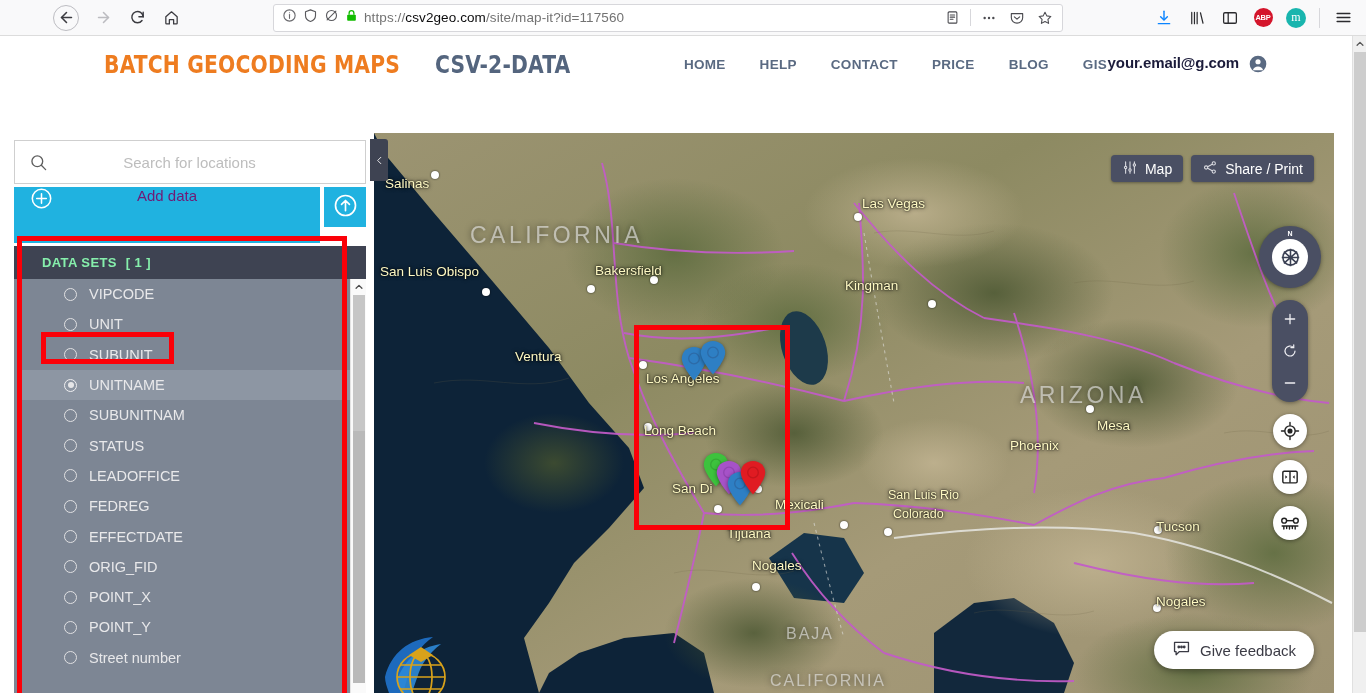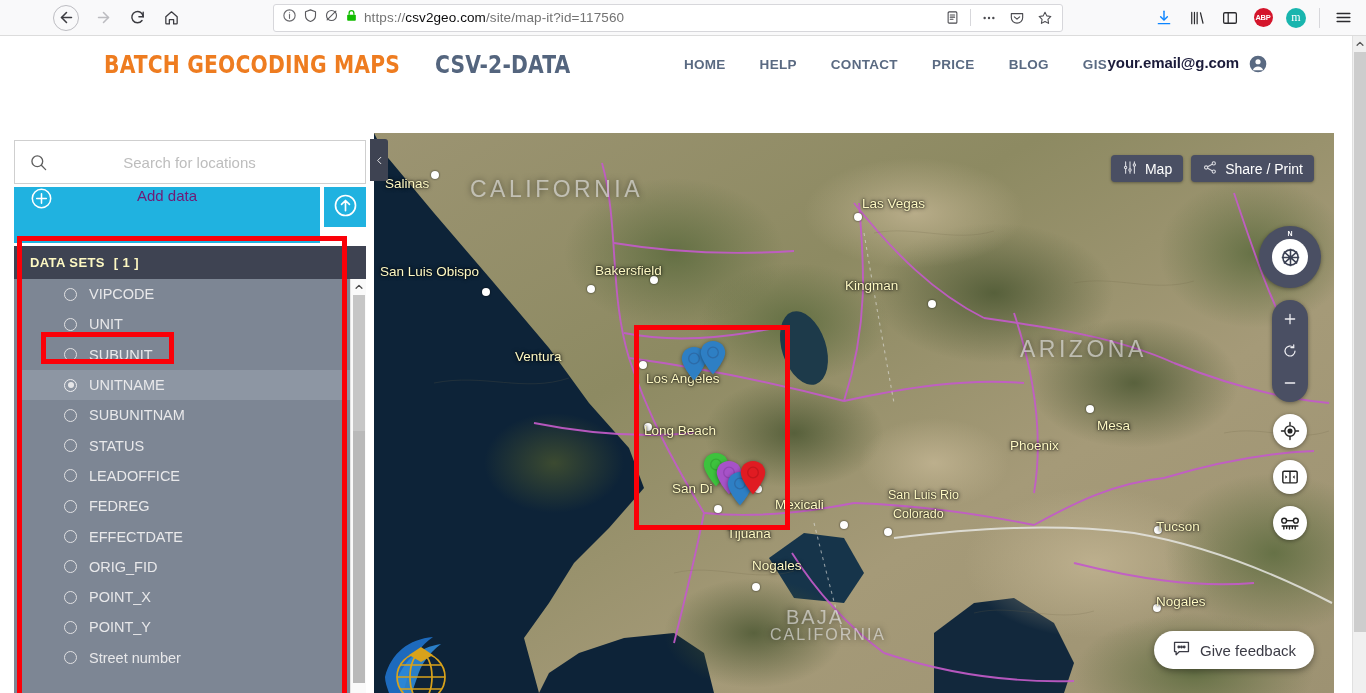--- a/index.html
+++ b/index.html
@@ -166,20 +166,21 @@
   .globe-logo { position:absolute; left:5px; bottom:0; width:84px;height:62px; z-index:22;}
 
   .maplabel {
     position:absolute; color:#fef9c3; font-size:13.5px;
     text-shadow:0 0 4px rgba(0,0,0,.85),0 0 2px rgba(0,0,0,.9);
     white-space:nowrap; pointer-events:none;
   }
   .maplabel.state {
     color:rgba(232,232,232,.62); font-size:23px; letter-spacing:3.5px;
     text-shadow:0 0 6px rgba(0,0,0,.5);
+    margin-top:46px;
   }
   .maplabel.small { font-size:12.5px; }
   .citydot {
     position:absolute; width:8px;height:8px;border-radius:50%;
     background:#fff; box-shadow:0 0 2px rgba(0,0,0,.8);
   }
   .pin { position:absolute; filter:drop-shadow(0 1px 2px rgba(0,0,0,.45)); }
 
   
   .annot { position:absolute; border:5px solid #fb0008; z-index:40; pointer-events:none; }
@@ -209,22 +210,22 @@
     width:42px;height:40px;background:#20b2e0;color:#fff;
     display:flex;align-items:center;justify-content:center;
   }
   .collapse-tab {
     position:absolute; left:356px; top:-1px;
     width:18px; height:42px; background:#3e4352;
     color:#fff; display:flex;align-items:center;justify-content:center;
     font-size:13px; border-radius:0 3px 3px 0;
   }
   .ds-header {
-    width:352px;height:33px;background:#3e4352;color:#fef9c3;
-    display:flex;align-items:center; padding-left:16px;
+    width:352px;height:33px;background:#3e4352;color:#86efac;
+    display:flex;align-items:center; padding-left:28px;
     font-size:13px; font-weight:bold; letter-spacing:.4px; margin-top:3px;
   }
   .ds-header .cnt { margin-left:9px; font-weight:bold;}
   .ds-listwrap {
     width:352px; height:443px; background:#7d8694;
     position:relative; overflow:hidden;
     border-left:6px solid #7d8694;
   }
   .ds-list { position:absolute; inset:0 16px 0 0; overflow:hidden; }
   .ds-item {
@@ -519,21 +520,21 @@
     <div class="maplabel" style="left:270px;top:290px">Long Beach</div>
     <div class="maplabel" style="left:723px;top:285px">Mesa</div>
     <div class="maplabel" style="left:636px;top:305px">Phoenix</div>
     <div class="maplabel" style="left:298px;top:348px">San Di</div>
     <div class="maplabel" style="left:401px;top:364px">Mexicali</div>
     <div class="maplabel small" style="left:514px;top:355px">San Luis Rio</div>
     <div class="maplabel small" style="left:519px;top:374px">Colorado</div>
     <div class="maplabel" style="left:782px;top:386px">Tucson</div>
     <div class="maplabel" style="left:353px;top:393px">Tijuana</div>
     <div class="maplabel" style="left:378px;top:425px">Nogales</div>
-    <div class="maplabel state" style="left:412px;top:473px;font-size:20px;letter-spacing:2px">BAJA</div>
+    <div class="maplabel state" style="left:412px;top:446px;font-size:16px;letter-spacing:2px">BAJA</div>
     <div class="maplabel state" style="left:396px;top:493px;font-size:16px;letter-spacing:2px">CALIFORNIA</div>
     <div class="maplabel" style="left:782px;top:461px">Nogales</div>
 
     <div class="pin" style="left:307px;top:214px">
       <svg width="26" height="34" viewBox="0 0 26 34">
           <path d="M13 0C6 0 .8 5 .8 11.6 .8 20 13 33.5 13 33.5S25.2 20 25.2 11.6C25.2 5 20 0 13 0z" fill="#2e7fc4"></path>
           <circle cx="13" cy="11.5" r="5.3" fill="none" stroke="#2d6ba8" stroke-width="1.3"></circle>
         </svg>
     </div>
     <div class="pin" style="left:326px;top:208px">

